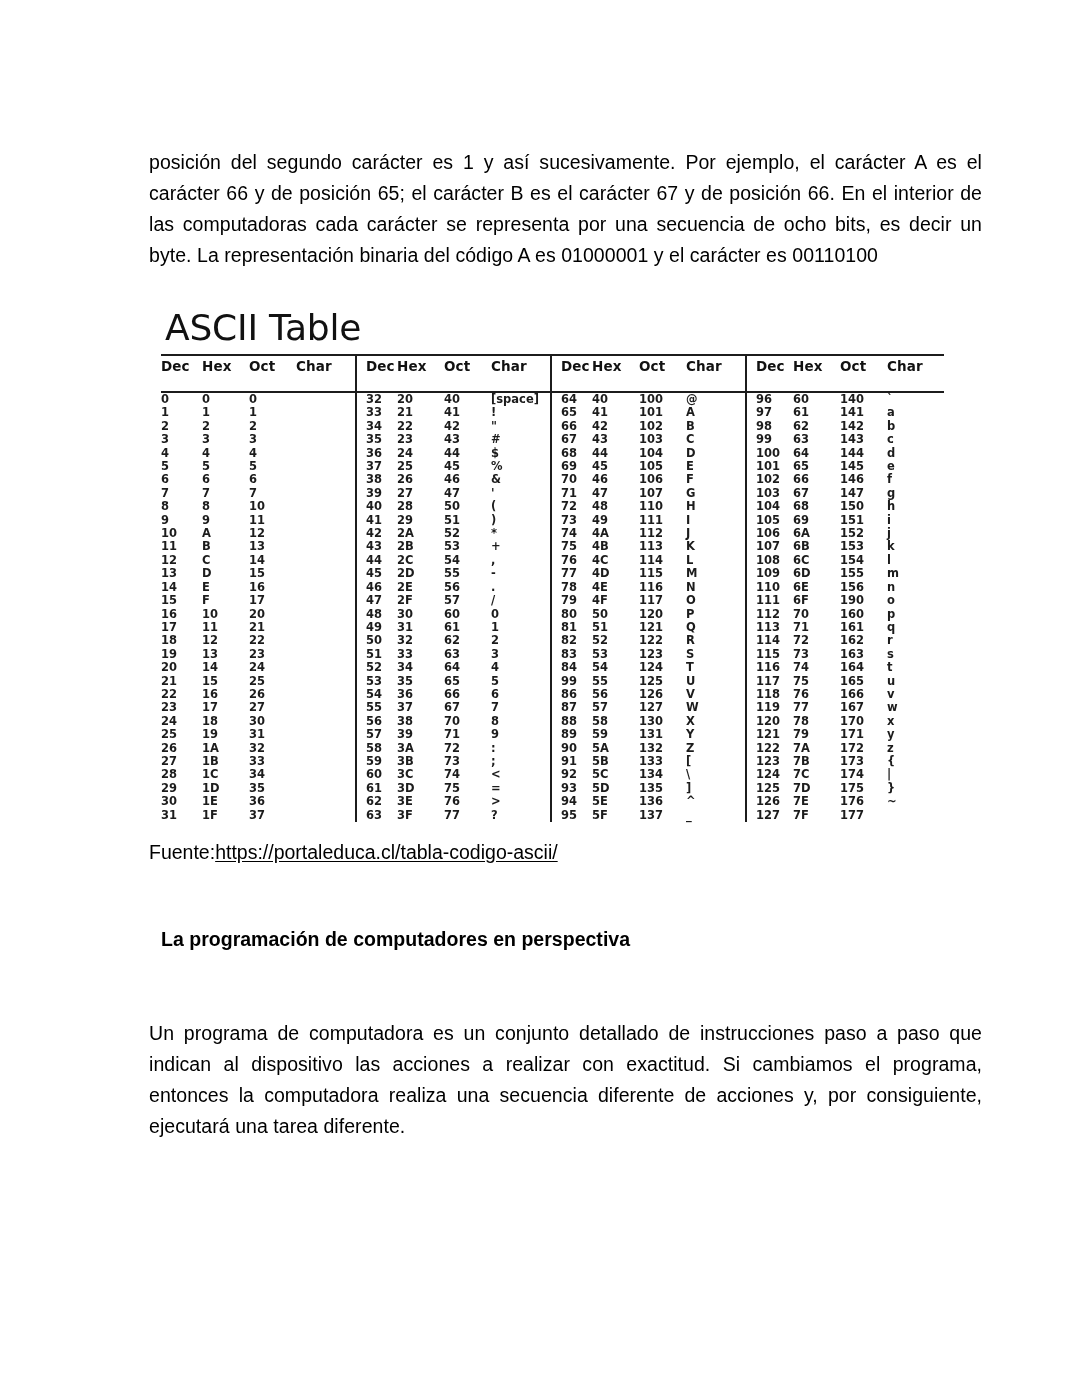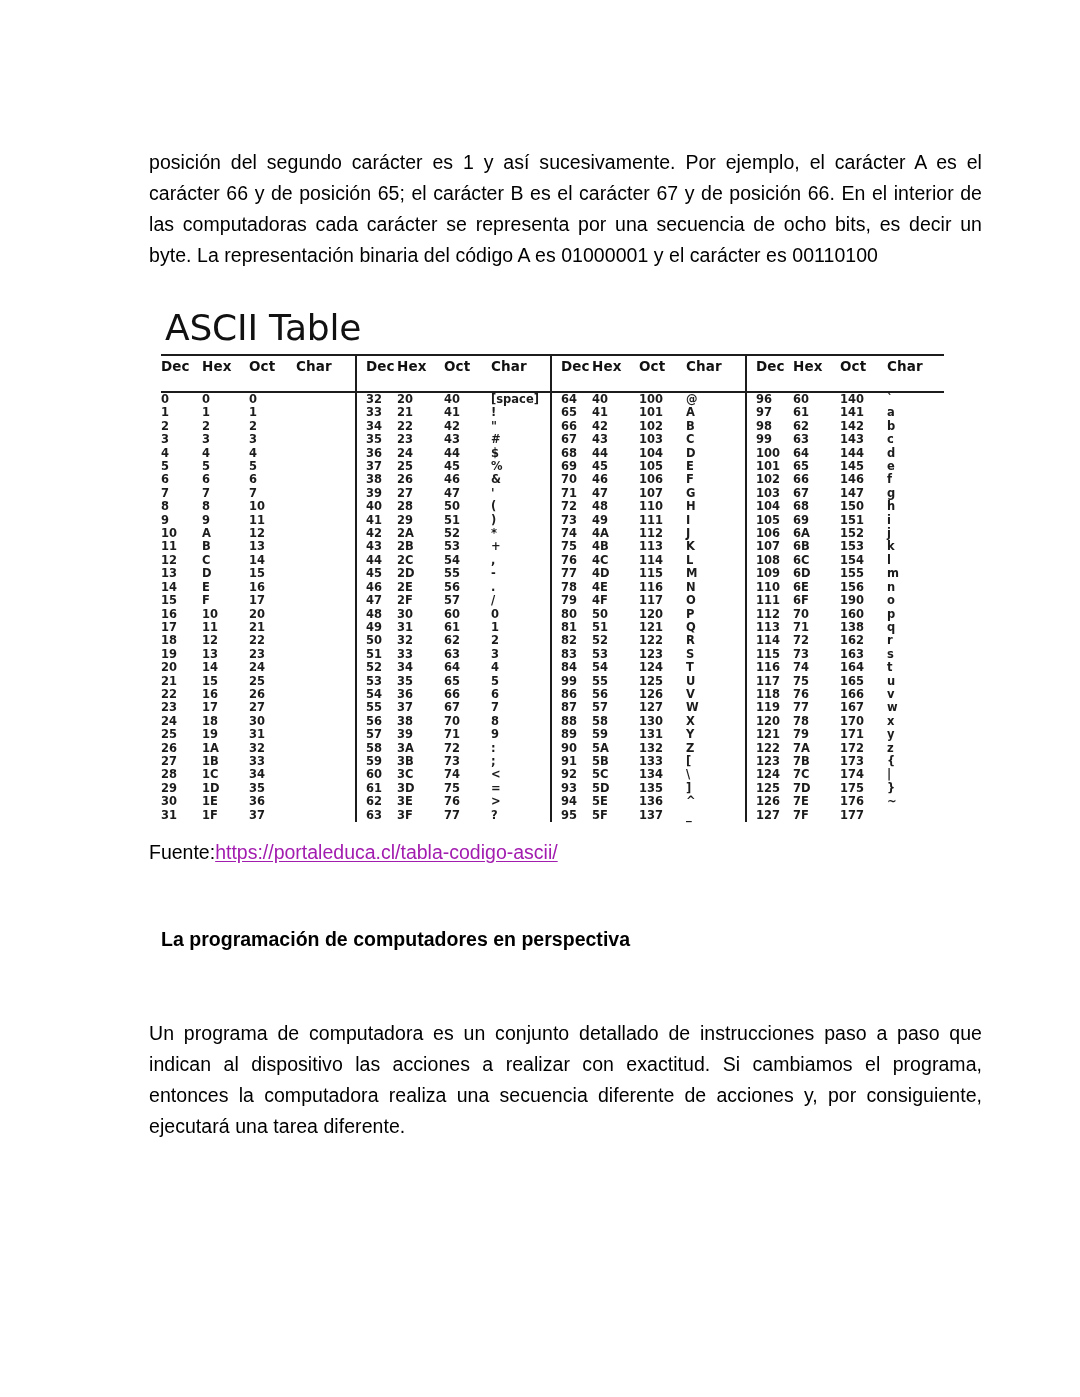--- a/index.html
+++ b/index.html
@@ -46,21 +46,21 @@
   .gap-par-par { height: 26px; }
 
   
   .source-line {
     font-size: 19.5px;
     line-height: 28px;
     color: #000;
     white-space: nowrap;
   }
   .source-link {
-    color: #a21caf;
+    color: #000000;
     text-decoration: underline;
     text-underline-offset: 2px;
   }
 
   
   h2.section-heading {
     margin: 12px;
     font-size: 19.5px;
     line-height: 26px;
     font-weight: bold;
@@ -496,21 +496,21 @@
               <td class="cell-dec gsep-l">49</td>
               <td class="cell-hex">31</td>
               <td class="cell-oct">61</td>
               <td class="cell-char">1</td>
               <td class="cell-dec gsep-l">81</td>
               <td class="cell-hex">51</td>
               <td class="cell-oct">121</td>
               <td class="cell-char">Q</td>
               <td class="cell-dec gsep-l">113</td>
               <td class="cell-hex">71</td>
-              <td class="cell-oct">138</td>
+              <td class="cell-oct">161</td>
               <td class="cell-char">q</td>
             </tr>
             <tr>
               <td class="cell-dec">18</td>
               <td class="cell-hex">12</td>
               <td class="cell-oct">22</td>
               <td class="cell-char"></td>
               <td class="cell-dec gsep-l">50</td>
               <td class="cell-hex">32</td>
               <td class="cell-oct">62</td>

